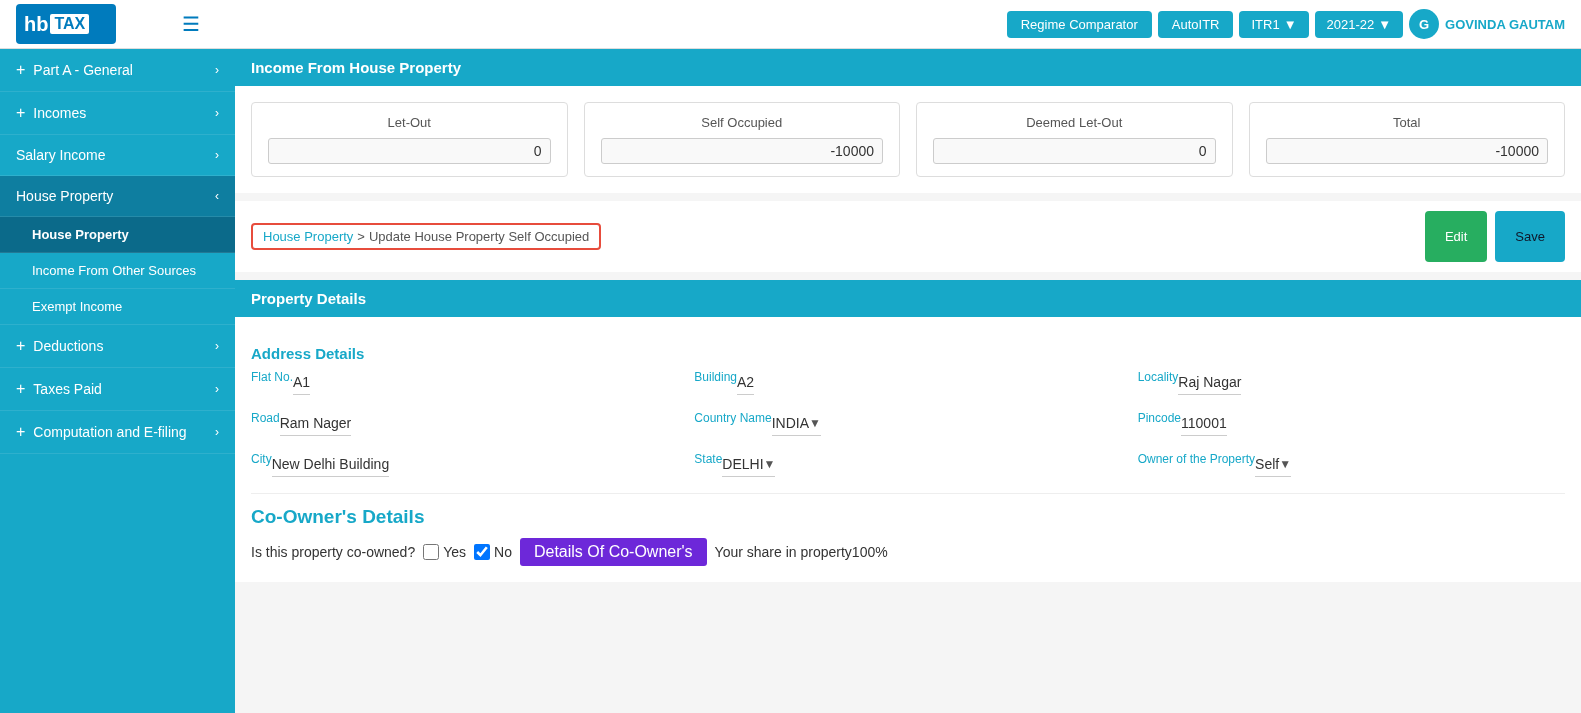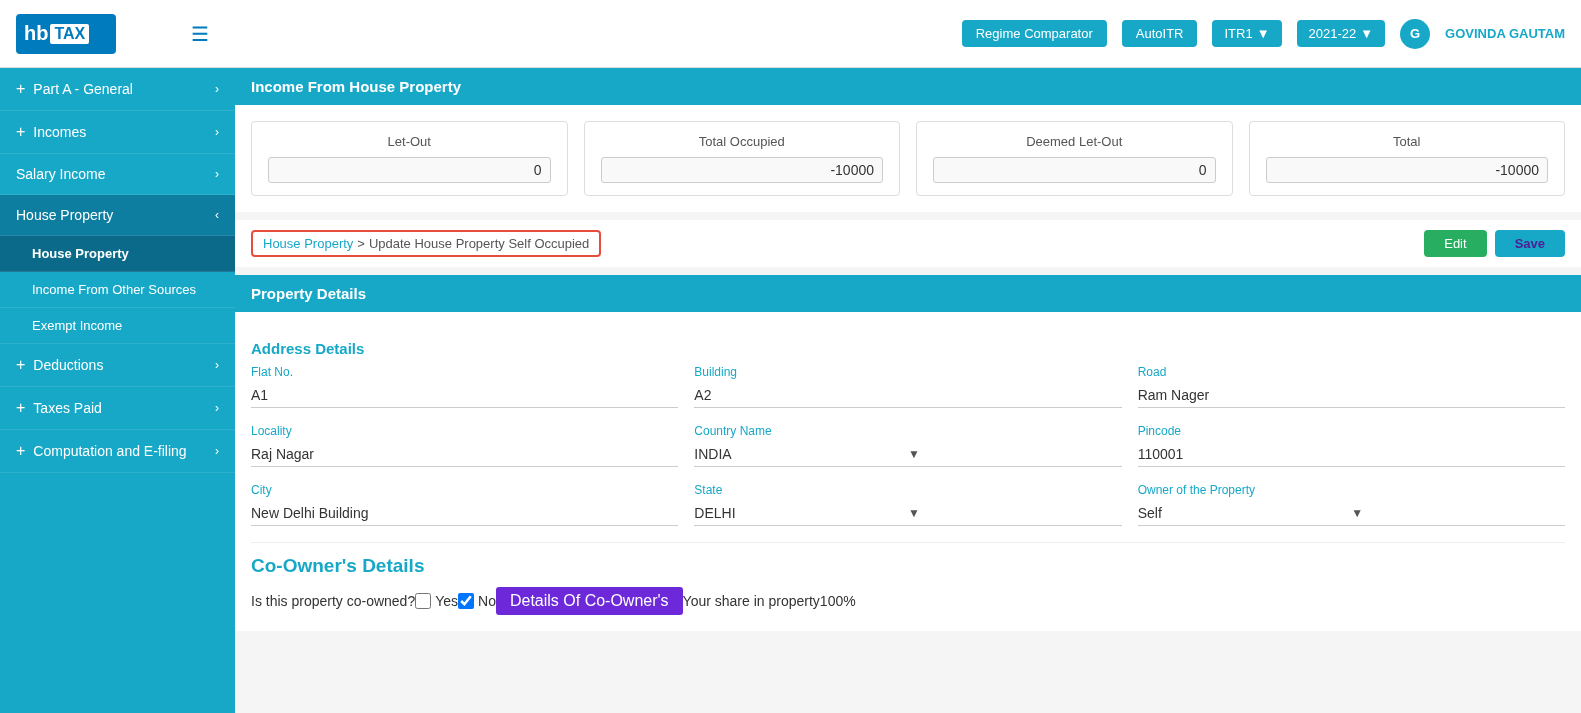--- a/index.html
+++ b/index.html
@@ -3,24 +3,24 @@
   <meta charset="utf-8">
   <style>
     * { box-sizing: border-box; margin: 0; padding: 0; font-family: Arial, sans-serif; }
     body { background: #f0f0f0; display: flex; flex-direction: column; height: 100vh; overflow: hidden; }
 
     
     .header {
       display: flex;
       align-items: center;
       background: #fff;
-      height: 68px;
+      height: 49px;
       padding: 0 16px;
       border-bottom: 1px solid #ddd;
-      gap: 15px;
+      gap: 6px;
       flex-shrink: 0;
       z-index: 10;
     }
     .logo-box {
       display: flex;
       align-items: center;
       background: #007bbd;
       padding: 4px 8px;
       border-radius: 4px;
       width: 100px;
@@ -175,47 +175,46 @@
       background: #27ae60;
       color: #fff;
       border: none;
       border-radius: 4px;
       padding: 6px 20px;
       font-size: 13px;
       cursor: pointer;
     }
     .btn-save {
       background: #17a8c8;
-      color: #4c1d95;
+      color: #0f172a;
       border: none;
       border-radius: 4px;
-      padding: 6px 20px;
-      font-size: 13px;
-      cursor: pointer;
-      font-weight: bold;
+      padding: 18px 20px;
+      font-size: 13px;
+      cursor: pointer;
     }
 
     
     .property-section {
       background: #fff;
       margin-bottom: 8px;
     }
     .address-title {
       color: #17a8c8;
       font-size: 15px;
       font-weight: 600;
       padding: 12px 16px 8px;
     }
     .address-grid {
       display: grid;
       grid-template-columns: 1fr 1fr 1fr;
       gap: 16px;
       padding: 0 16px 16px;
     }
-    .field-group { display: flex; flex-direction: column; }
+    .field-group { display: flex; flex-direction: row; }
     .field-label {
       color: #17a8c8;
       font-size: 12px;
       margin-bottom: 4px;
     }
     .field-value {
       font-size: 14px;
       color: #333;
       border-bottom: 1px solid #ccc;
       padding: 4px 0;
@@ -237,21 +236,21 @@
     .coowner-title {
       color: #17a8c8;
       font-size: 19px;
       font-weight: 600;
       padding: 12px 0 10px;
       border-top: 1px solid #eee;
     }
     .coowner-row {
       display: flex;
       align-items: center;
-      gap: 0;
+      gap: 8px;
       font-size: 14px;
       color: #333;
     }
     .checkbox-group { display: flex; align-items: center; gap: 4px; }
     .checkbox-group input[type=checkbox] { width: 16px; height: 16px; }
     .btn-coowner-details {
       background: #6d28d9;
       color: #fff;
       border: none;
       border-radius: 3px;
@@ -348,21 +347,21 @@
   <div class="main">
 
     <div class="summary-section">
       <div class="section-header">Income From House Property</div>
       <div class="summary-cards">
         <div class="summary-card">
           <label>Let-Out</label>
           <input type="text" readonly="" value="0" style="">
         </div>
         <div class="summary-card">
-          <label>Total Occupied</label>
+          <label>Self Occupied</label>
           <input type="text" readonly="" value="-10000" style="">
         </div>
         <div class="summary-card">
           <label>Deemed Let-Out</label>
           <input type="text" readonly="" value="0" style="">
         </div>
         <div class="summary-card">
           <label>Total</label>
           <input type="text" readonly="" value="-10000" style="">
         </div>
@@ -390,27 +389,27 @@
           <span class="field-label">Flat No.</span>
           <span class="field-value">A1</span>
         </div>
 
         <div class="field-group">
           <span class="field-label">Building</span>
           <span class="field-value">A2</span>
         </div>
 
         <div class="field-group">
+          <span class="field-label">Locality</span>
+          <span class="field-value">Raj Nagar</span>
+        </div>
+
+        <div class="field-group">
           <span class="field-label">Road</span>
           <span class="field-value">Ram Nager</span>
-        </div>
-
-        <div class="field-group">
-          <span class="field-label">Locality</span>
-          <span class="field-value">Raj Nagar</span>
         </div>
 
         <div class="field-group">
           <span class="field-label">Country Name</span>
           <div class="field-select">
             <span>INDIA</span>
             <span class="chevron">▼</span>
           </div>
         </div>
 

